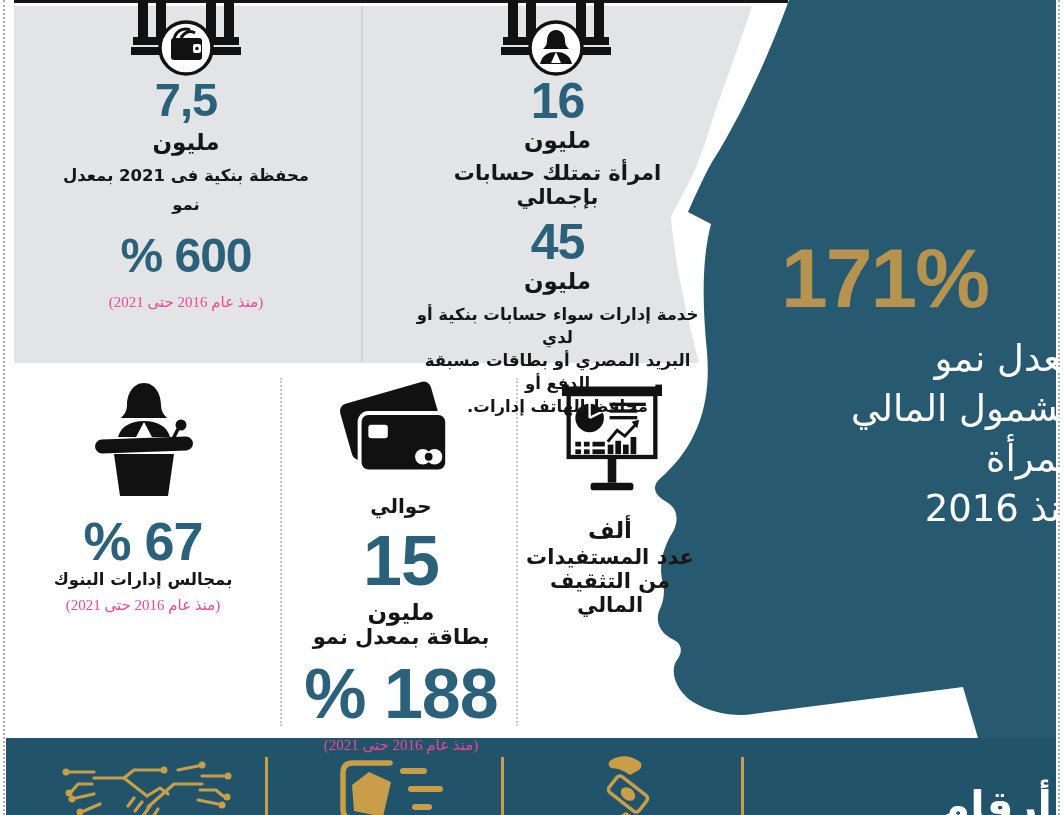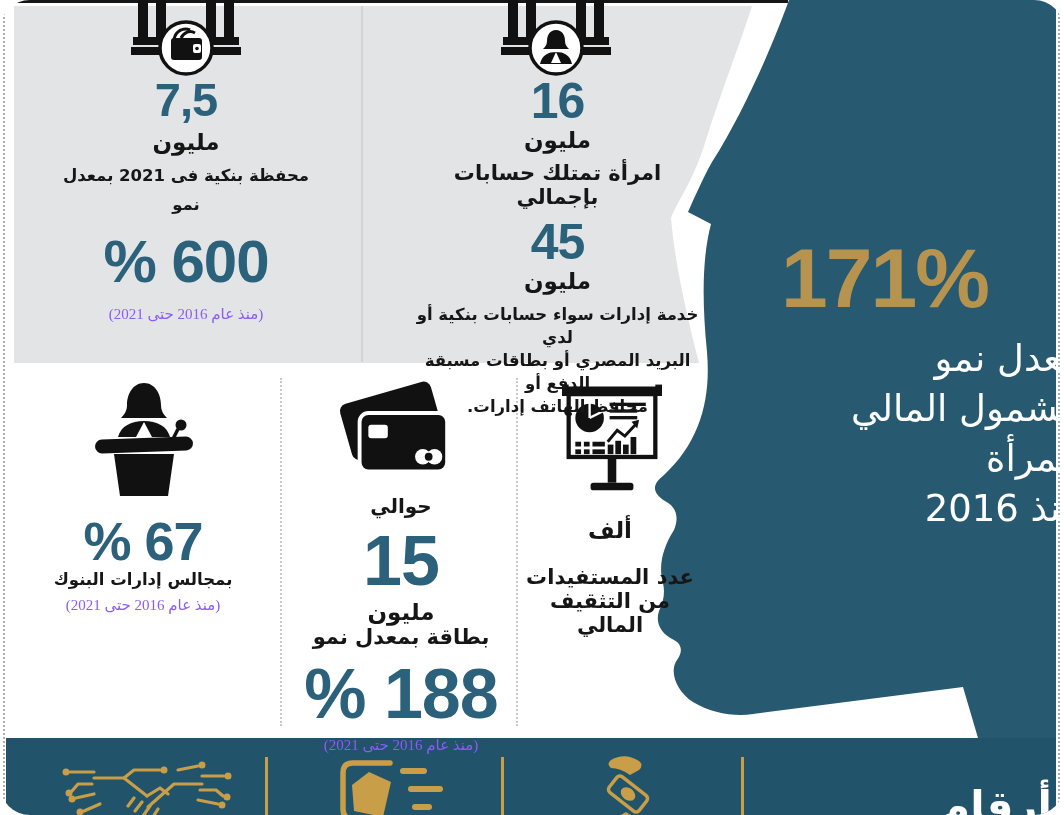--- a/index.html
+++ b/index.html
@@ -1,43 +1,43 @@
 <!DOCTYPE html>
 <html><head>
 <meta charset="utf-8">
 <style>
   html,body{margin:0;padding:0;background:#fff;}
   .stage{
     position:relative;width:1064px;height:815px;background:#ffffff;
-    overflow:hidden;font-family:"DejaVu Sans",sans-serif;border-radius:30px;
+    overflow:hidden;font-family:"DejaVu Sans",sans-serif;
   }
   .abs{position:absolute;}
   
   .top-rule{left:14px;top:0;width:774px;height:3px;background:#161616;}
   .edge{top:0;height:815px;width:0;border-left:2px dotted #aeaeae;}
   .edge-l{left:3px;} .edge-r{left:1058px;}
   .div-top{left:361px;top:6px;width:2px;height:356px;background:#d2d3d5;}
   .div-mid{top:378px;height:348px;width:0;border-left:2px dotted #c7c8ca;}
   .div-mid1{left:280px;} .div-mid2{left:516px;}
 
   
   .panel{ text-align:center; color:#161616; }
   .num{ font-family:"Liberation Sans","DejaVu Sans",sans-serif; font-weight:bold;
         color:#2B617B; letter-spacing:-1px; line-height:1; }
   .lbl{ font-weight:bold; direction:rtl; }
   .period{ font-family:"Liberation Serif","DejaVu Sans",serif; direction:rtl;
-           color:#8b5cf6; }
+           color:#ec4899; }
 
   .p-wallets{left:30px;top:76px;width:312px;}
   .p-accounts{left:410px;top:76px;width:295px;}
   .p-board{left:12px;top:514px;width:262px;}
   .p-cards{left:296px;top:494px;width:210px;}
   .p-edu{left:525px;top:508px;width:170px;}
 
-  .v46{font-size:47px;} .v60{font-size:60px;} .v50{font-size:50px;}
+  .v46{font-size:47px;} .v60{font-size:48px;} .v50{font-size:50px;}
   .v54{font-size:54px;} .v58{font-size:70px;} .v62{font-size:62px;}
 
   .u24{font-size:23px;line-height:1.1;}
   .d17{font-size:16.5px;line-height:23px;}
   .d18{font-size:21px;line-height:24px;}
   .p15{font-size:15px;line-height:20px;}
 
   .headline{left:781px;top:236px;width:300px;text-align:left;}
   .headline .pct{font-family:"Liberation Sans","DejaVu Sans",sans-serif;
      font-weight:bold;font-size:84px;line-height:1;color:#B6934F;letter-spacing:-2px;}
@@ -209,21 +209,21 @@
     <div class="lbl" style="font-size:20px">حوالي</div>
     <div class="num v58" style="margin-top:8px">15</div>
     <div class="lbl u24" style="margin-top:4px">مليون</div>
     <div class="lbl d18">بطاقة بمعدل نمو</div>
     <div class="num v58" dir="ltr" style="margin-top:10px">% 188</div>
     <div class="period p15" style="margin-top:6px">(منذ عام 2016 حتى 2021)</div>
   </div>
 
   <div class="abs panel p-edu">
     <div class="lbl u24" style="margin-top:10px">ألف</div>
-    <div class="lbl d18" style="margin-top:22px">عدد المستفيدات</div>
+    <div class="lbl d18" style="margin-top:2px">عدد المستفيدات</div>
     <div class="lbl d18">من التثقيف المالي</div>
   </div>
 
   <svg class="abs" style="left:48px;top:754px" width="200" height="70" viewBox="0 0 200 70">
     <g stroke="#C89E48" stroke-width="3.2" fill="none" stroke-linecap="round" stroke-linejoin="round">
       <path d="M46,24 L76,24 L99,42"></path>
       <path d="M154,30 L126,30 L100,53"></path>
       <path d="M86,44 L80,52 M94,48 L87,57 M102,52 L95,62 M110,55 L103,66"></path>
       <path d="M99,42 L112,34 L120,40"></path>
       <path d="M76,24 L86,16 L112,16"></path>

